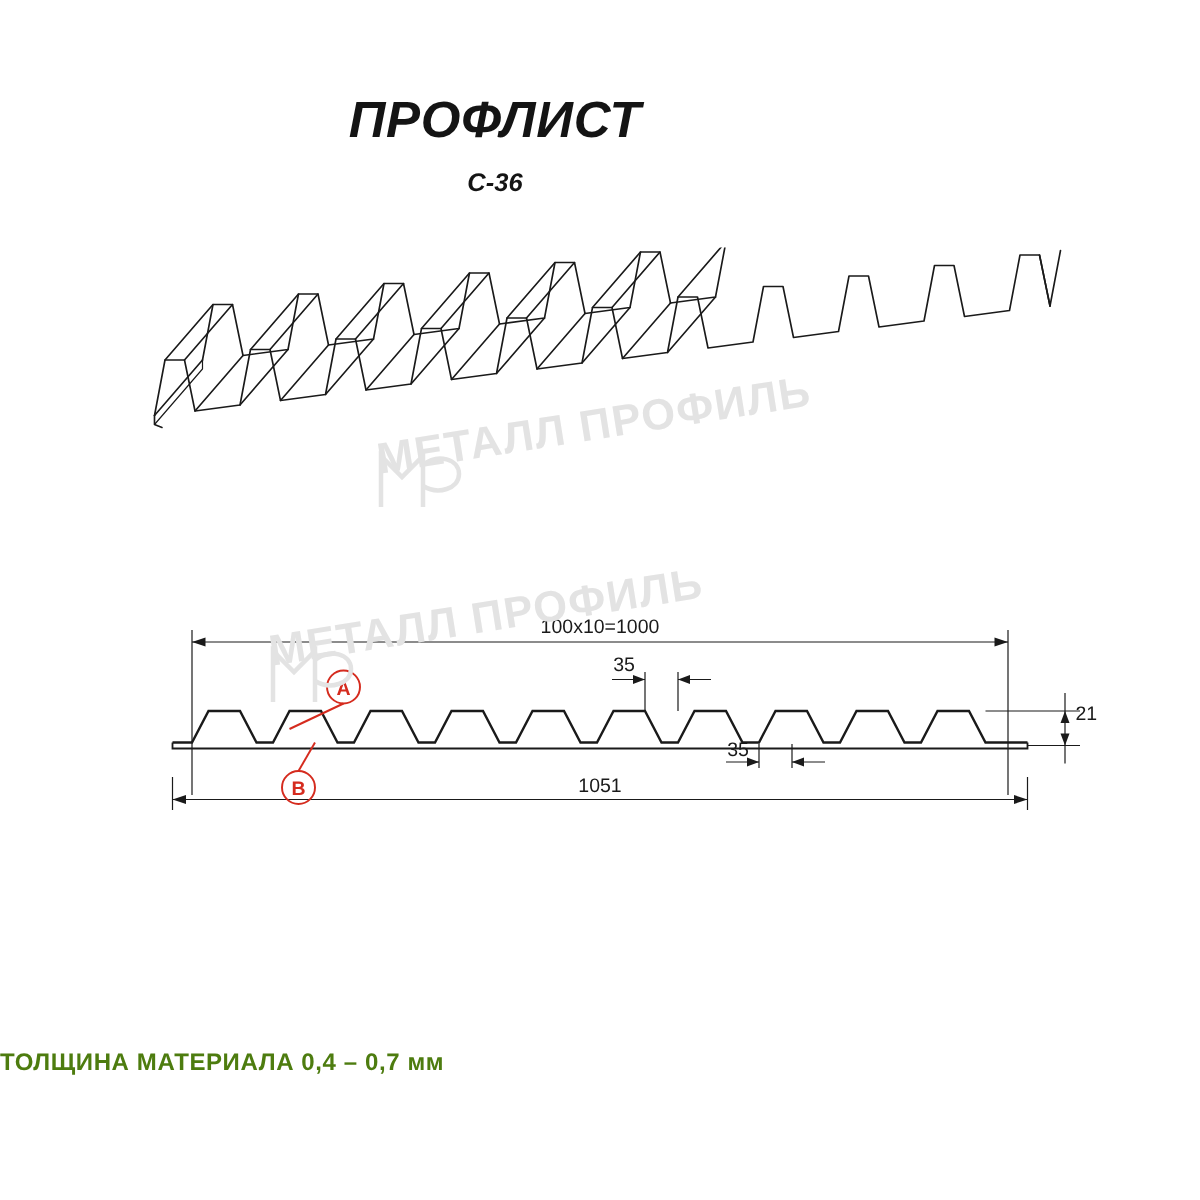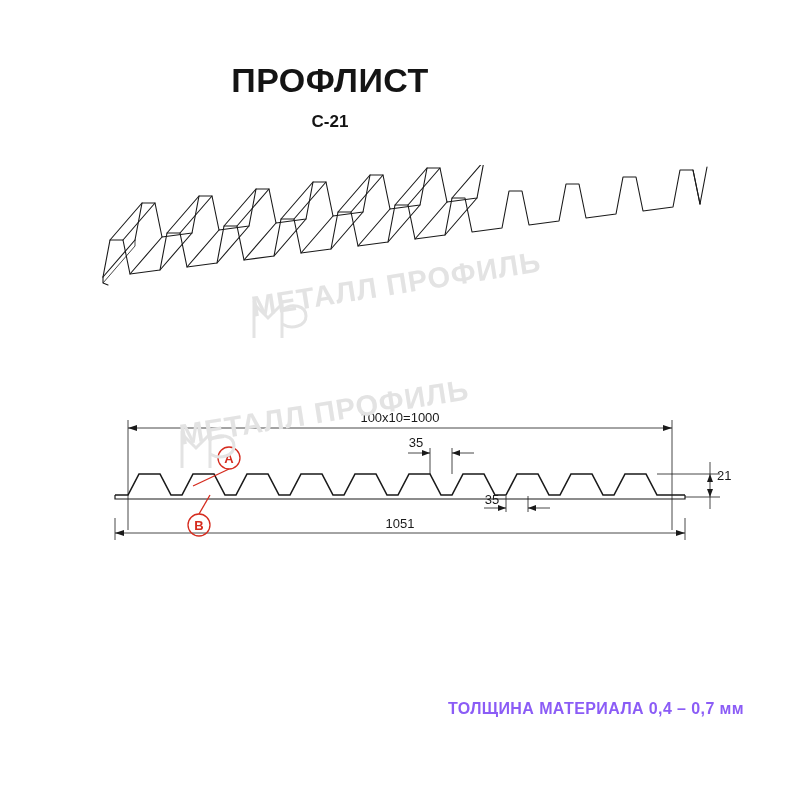--- a/index.html
+++ b/index.html
@@ -20,20 +20,21 @@
     width: 800px;
     height: 800px;
   }
   
   .title-block {
     position: absolute;
     left: 0;
     top: 60px;
     width: 660px;
     text-align: center;
+    font-style: italic;
   }
   .main-title {
     font-size: 34px;
     font-weight: bold;
     letter-spacing: 0.5px;
     line-height: 40px;
     margin: 0;
     color: #141414;
   }
   .sub-title {
@@ -85,42 +86,42 @@
   .wm-logo {
     position: absolute;
     pointer-events: none;
   }
   
   .footer {
     position: absolute;
     left: 0;
     top: 700px;
     width: 744px;
-    text-align: right;
+    text-align: left;
     font-size: 16px;
     font-weight: bold;
     letter-spacing: 0.4px;
-    color: #8b5cf6;
+    color: #4d7c0f;
   }
   svg { display: block; }
   .ln  { stroke: #1a1a1a; fill: none; }
   .thin{ stroke: #1a1a1a; fill: none; stroke-width: 0.8; }
   .dim { stroke: #1a1a1a; fill: none; stroke-width: 0.8; }
   .red { stroke: #d52b1e; fill: none; stroke-width: 1.3; }
   .redtext { fill: #d52b1e; font-size: 13px; font-weight: bold; font-family: "Liberation Sans", sans-serif; }
   .dimtext { fill: #1a1a1a; font-size: 13px; font-family: "Liberation Sans", sans-serif; }
 </style>
 </head>
 <body>
 
 <div class="sheet">
 
   <div class="title-block">
     <div class="main-title">ПРОФЛИСТ</div>
-    <div class="sub-title">С-21</div>
+    <div class="sub-title">С-36</div>
   </div>
 
   <div class="iso-view">
     <svg width="620" height="150" viewBox="0 0 620 150">
       <g class="ln" stroke-width="1.1" stroke-linejoin="round" stroke-linecap="round">
 
         <path d="M40 75
                  L47 38 L60 38 L67 72
                  L97 68 L104 31 L117 31 L124 65
                  L154 61 L161 24 L174 24 L181 58

